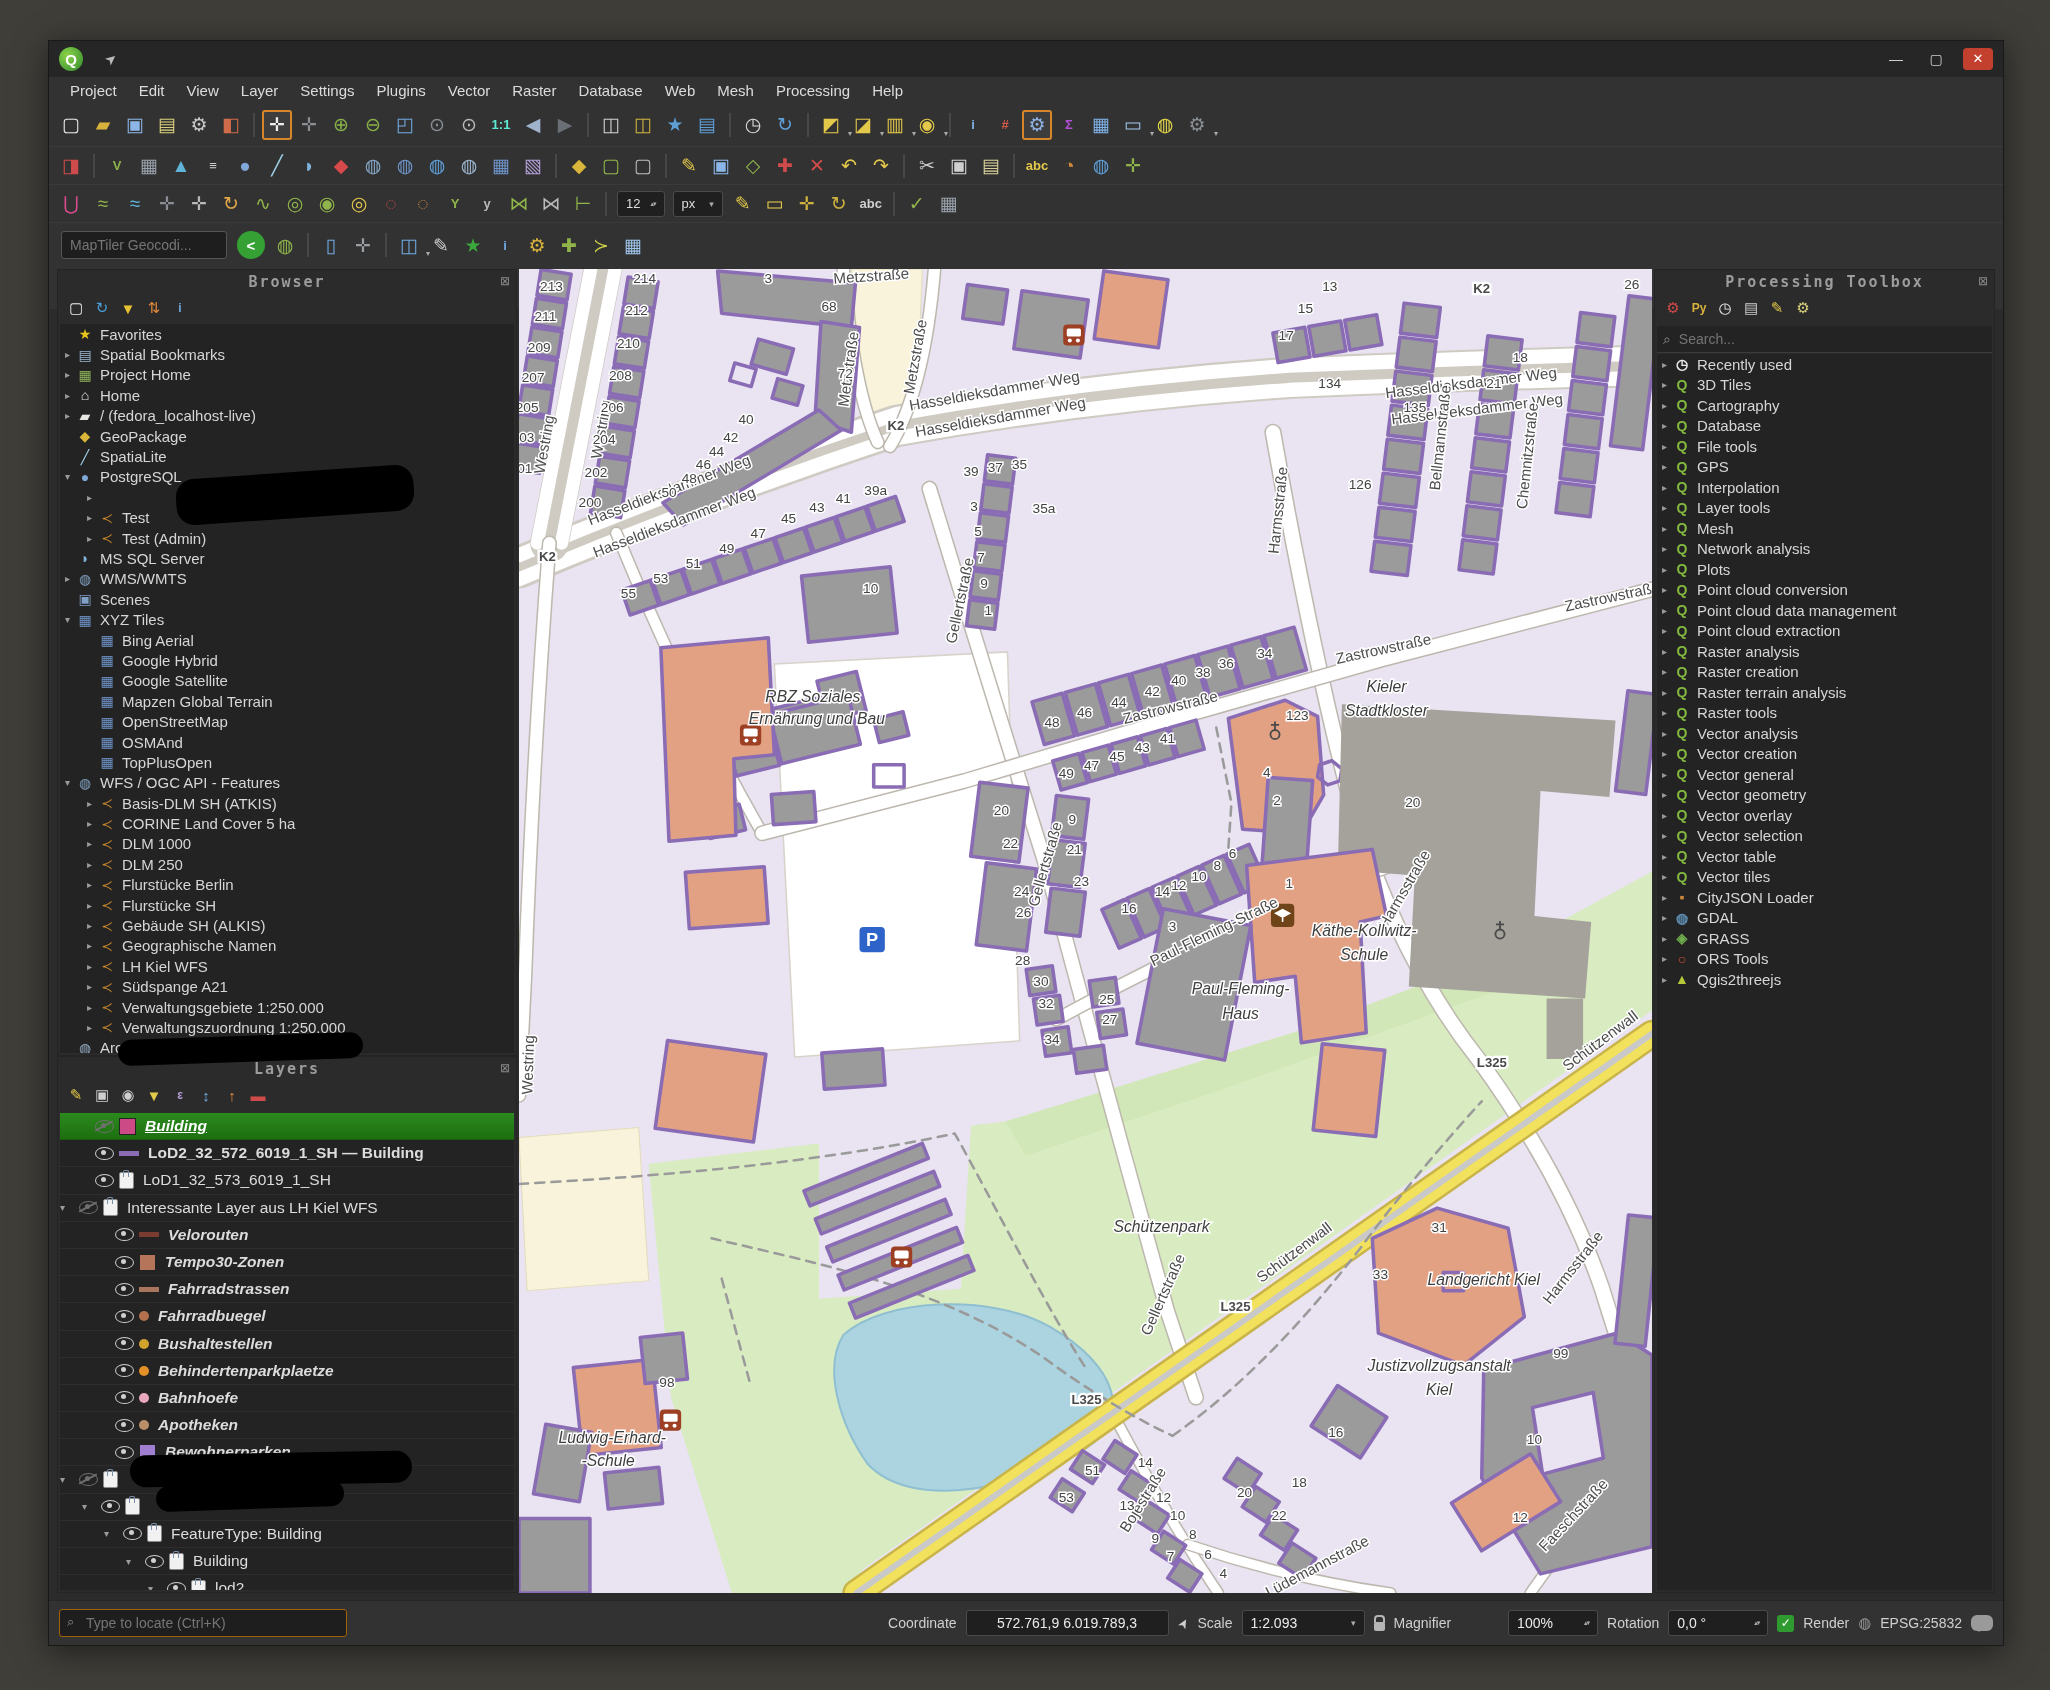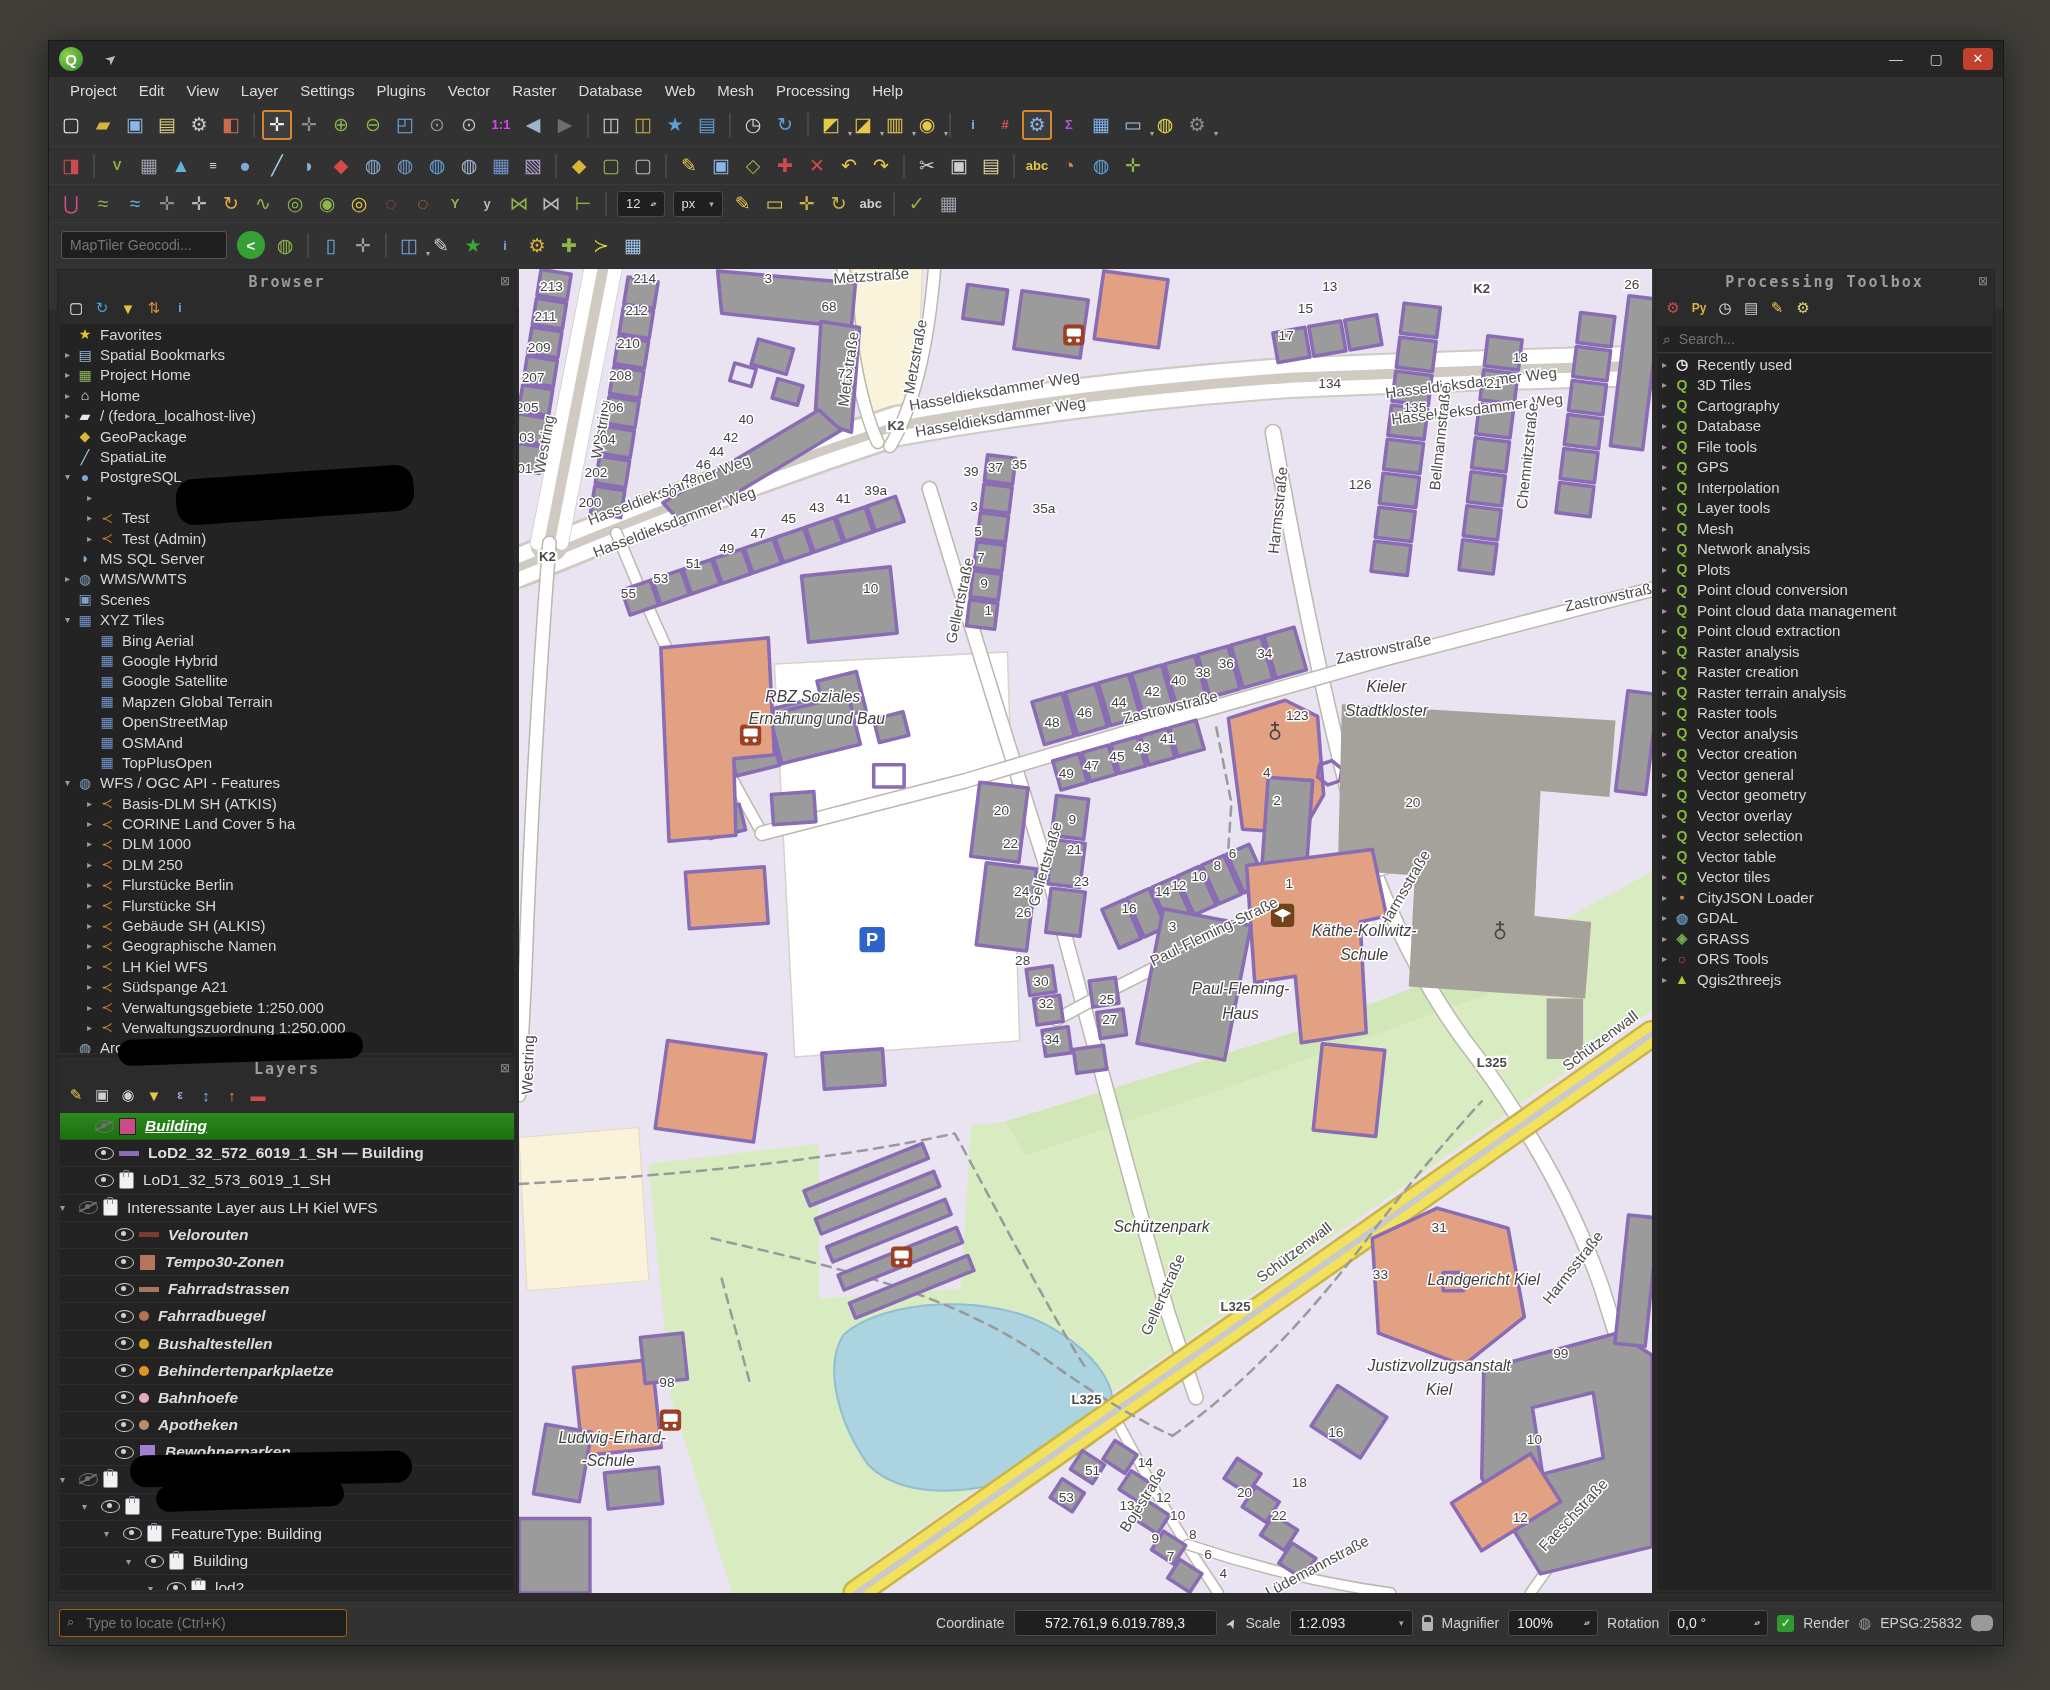--- a/index.html
+++ b/index.html
@@ -156,21 +156,21 @@
         <span class="tbi" style="color: rgb(201, 201, 201);">⚙</span>
         <span class="tbi" style="color: rgb(207, 106, 74);">◧</span>
         <span class="tbi sep"></span>
         <span class="tbi active" style="color: rgb(238, 238, 238);">✛</span>
         <span class="tbi" style="color: rgb(138, 143, 150);">✛</span>
         <span class="tbi" style="color: rgb(138, 180, 74);">⊕</span>
         <span class="tbi" style="color: rgb(138, 180, 74);">⊖</span>
         <span class="tbi" style="color: rgb(111, 168, 224);">◰</span>
         <span class="tbi" style="color: rgb(138, 143, 150);">⊙</span>
         <span class="tbi" style="color: rgb(185, 185, 185);">⊙</span>
-        <span class="tbi txt" style="color: #d946ef;">1:1</span>
+        <span class="tbi txt" style="color: #5eead4;">1:1</span>
         <span class="tbi" style="color: rgb(159, 180, 204);">◀</span>
         <span class="tbi" style="color: rgb(106, 111, 118);">▶</span>
         <span class="tbi sep"></span>
         <span class="tbi" style="color: rgb(207, 207, 207);">◫</span>
         <span class="tbi" style="color: rgb(207, 178, 62);">◫</span>
         <span class="tbi" style="color: rgb(95, 159, 216);">★</span>
         <span class="tbi" style="color: rgb(95, 159, 216);">▤</span>
         <span class="tbi sep"></span>
         <span class="tbi" style="color: rgb(216, 216, 216);">◷</span>
         <span class="tbi" style="color: rgb(95, 159, 216);">↻</span>
@@ -1238,21 +1238,21 @@
       <span>572.761,9 6.019.789,3</span>
     </div>
     <span style="color:#cfcfcf;transform:rotate(-60deg);font-size:13px;">➤</span>
     <span>Scale</span>
     <div class="sb-field" style="width:105px;">
       <span>1:2.093</span>
         <span class="sb-caret" style="margin-left:auto;">▾</span>
     </div>
     <span class="lock"></span>
     <span>Magnifier</span>
-    <div class="sb-field" style="width:72px;">
+    <div class="sb-field" style="width:72px;margin-left:48px;">
       <span>100%</span>
         <span class="sb-spin" style="margin-left:auto;">▴▾</span>
     </div>
     <span>Rotation</span>
     <div class="sb-field" style="width:82px;">
       <span>0,0 °</span>
         <span class="sb-spin" style="margin-left:auto;">▴▾</span>
     </div>
     <span class="render-check">✓</span>
     <span>Render</span>

